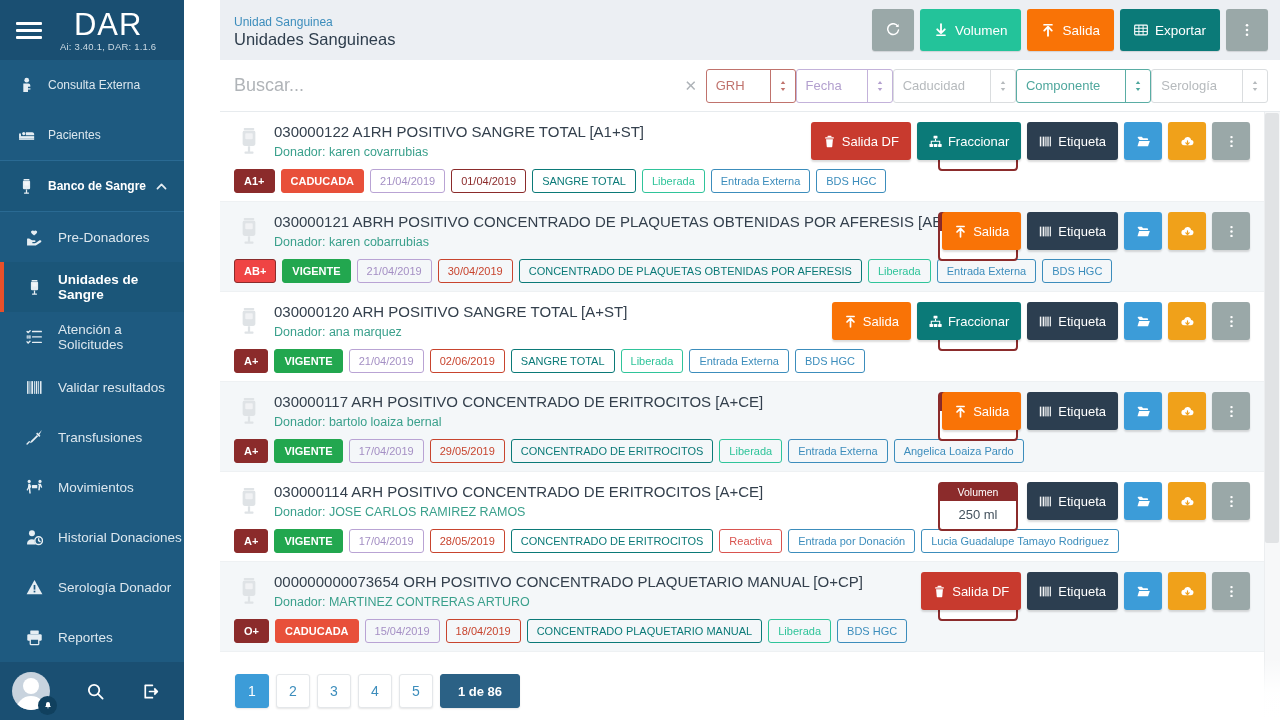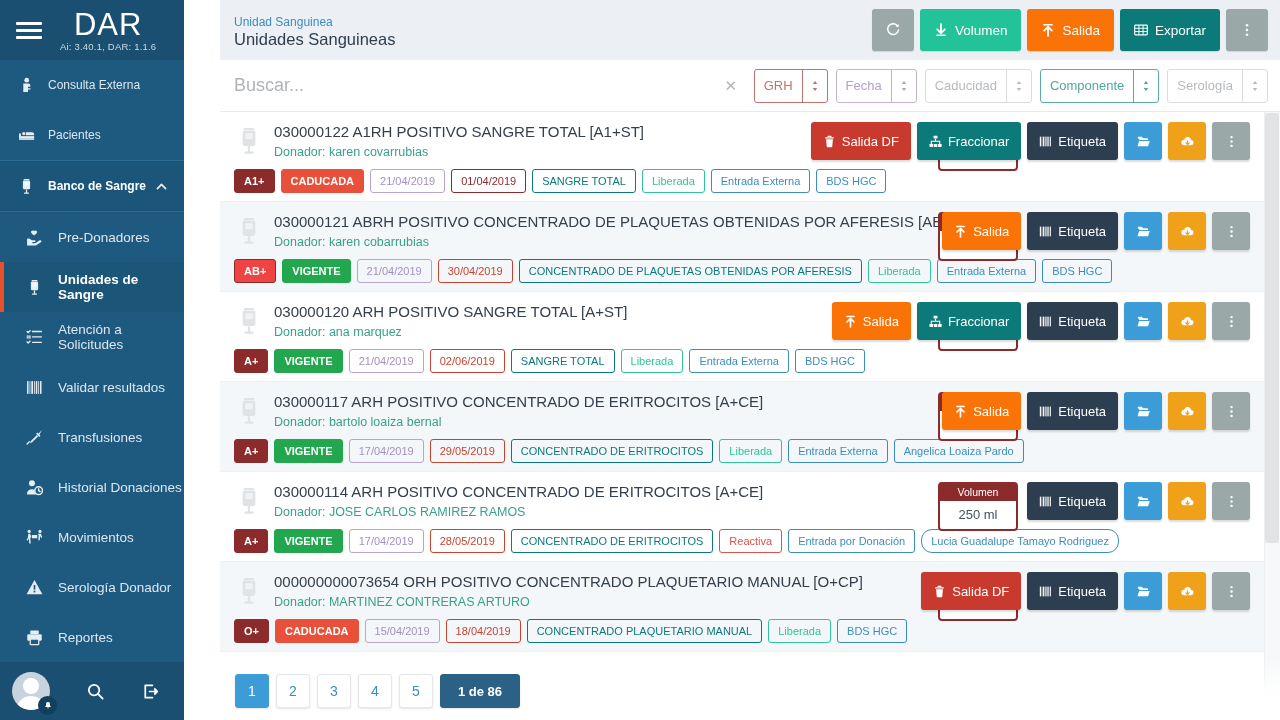--- a/index.html
+++ b/index.html
@@ -126,21 +126,21 @@
     font-size: 18px; color: #701a75; font-family: inherit; background: transparent;
   }
   #search-input::placeholder { color: #b0b4b8; }
   #search-clear {
     width: 30px; text-align: center; color: #aeb3b8;
     font-size: 15px; cursor: pointer; user-select: none;
   }
   .sortbox {
     display: flex; align-items: stretch; height: 34px;
     border: 1px solid #dadddf; border-radius: 3px;
-    margin-left: 8px; background: #fff; cursor: pointer;
+    background: #fff; cursor: pointer; gap: 16px;
   }
   .sortbox .sb-label {
     display: flex; align-items: center;
     padding: 0 9px; font-size: 13px; color: #b6babd; white-space: nowrap;
   }
   .sortbox .sb-arrow {
     display: flex; align-items: center; justify-content: center;
     width: 25px; border-left: 1px solid #dadddf;
     color: #b6babd; font-size: 10px;
   }
@@ -366,42 +366,42 @@
               <path d="M3.1 12.1 1 14.2" stroke="currentColor" stroke-width="1.3" stroke-linecap="round"></path>
             </svg>
           </span>
         </span>
         <span class="nav-label">Transfusiones</span>
       </div>
       <div class="nav-item sub">
         <span class="nav-ico">
           <span class="ico" style="display:inline-flex;align-items:center;">
             <svg width="17" height="17" viewBox="0 0 16 16" fill="currentColor">
-              <circle cx="5.6" cy="4" r="2.8"></circle>
-              <path d="M1 13.6c0-2.3 2-4 4.6-4 .9 0 1.7.2 2.4.5a4.6 4.6 0 0 0 1.3 4.4H1z"></path>
-              <circle cx="11.9" cy="11" r="3.6" fill="none" stroke="currentColor" stroke-width="1.4"></circle>
-              <path d="M11.9 9.1V11l1.4.9" fill="none" stroke="currentColor" stroke-width="1.3" stroke-linecap="round"></path>
-            </svg>
-          </span>
-        </span>
-        <span class="nav-label">Historial Donaciones</span>
-      </div>
-      <div class="nav-item sub">
-        <span class="nav-ico">
-          <span class="ico" style="display:inline-flex;align-items:center;">
-            <svg width="17" height="17" viewBox="0 0 16 16" fill="currentColor">
               <circle cx="3" cy="2.3" r="1.5"></circle>
               <path d="M2.2 4.4h1.6l1.2 3-1 1.4.5 4.8H3.1L2.6 9 1.4 11l-.9-.6 1.3-2.5z"></path>
               <circle cx="13.2" cy="2.3" r="1.5"></circle>
               <path d="M12.4 4.4H14l1.3 3.4-.9.6-1-1.9-.5 4.2h-1.4l.5-4.8-1-1.4z"></path>
               <rect x="5.6" y="5.6" width="5" height="3.2" rx=".4"></rect>
             </svg>
           </span>
         </span>
         <span class="nav-label">Movimientos</span>
+      </div>
+      <div class="nav-item sub">
+        <span class="nav-ico">
+          <span class="ico" style="display:inline-flex;align-items:center;">
+            <svg width="17" height="17" viewBox="0 0 16 16" fill="currentColor">
+              <circle cx="5.6" cy="4" r="2.8"></circle>
+              <path d="M1 13.6c0-2.3 2-4 4.6-4 .9 0 1.7.2 2.4.5a4.6 4.6 0 0 0 1.3 4.4H1z"></path>
+              <circle cx="11.9" cy="11" r="3.6" fill="none" stroke="currentColor" stroke-width="1.4"></circle>
+              <path d="M11.9 9.1V11l1.4.9" fill="none" stroke="currentColor" stroke-width="1.3" stroke-linecap="round"></path>
+            </svg>
+          </span>
+        </span>
+        <span class="nav-label">Historial Donaciones</span>
       </div>
       <div class="nav-item sub">
         <span class="nav-ico">
           <span class="ico" style="display:inline-flex;align-items:center;">
             <svg width="17" height="17" viewBox="0 0 16 16" fill="currentColor">
               <path d="M8 1 15.4 14.4H.6z"></path>
               <rect x="7.2" y="5.6" width="1.6" height="4.4" fill="#1e5a80"></rect>
               <rect x="7.2" y="11" width="1.6" height="1.6" fill="#1e5a80"></rect>
             </svg>
           </span>
@@ -963,21 +963,21 @@
             </button>
           </div>
           <div class="tags">
             <span class="tag solid" style="background:#8b2b2b;color:#ffffff;border-color:#8b2b2b;">A+</span>
             <span class="tag solid" style="background:#22a74f;color:#ffffff;border-color:#22a74f;">VIGENTE</span>
             <span class="tag outline" style="border-color:#b9a3d4;color:#a48fc4;">17/04/2019</span>
             <span class="tag outline" style="border-color:#c8442e;color:#c8442e;">28/05/2019</span>
             <span class="tag outline" style="border-color:#0b7a78;color:#0b7a78;">CONCENTRADO DE ERITROCITOS</span>
             <span class="tag outline" style="border-color:#d9534f;color:#d9534f;">Reactiva</span>
             <span class="tag outline" style="border-color:#3c8dbc;color:#3c8dbc;">Entrada por Donación</span>
-            <span class="tag outline" style="border-color:#3c8dbc;color:#3c8dbc;border-radius:11px;">Lucia Guadalupe Tamayo Rodriguez</span>
+            <span class="tag outline" style="border-color:#3c8dbc;color:#3c8dbc;">Lucia Guadalupe Tamayo Rodriguez</span>
           </div>
         </div>
         <div class="row alt">
           <div class="row-top">
             <div class="bag-ico"><span class="ico" style="display:inline-flex;align-items:center;">
                 <svg width="30" height="30" viewBox="0 0 16 16" fill="currentColor">
                   <rect x="5.2" y="1" width="5.6" height="1.1" rx=".4"></rect>
                   <rect x="4.6" y="2.4" width="6.8" height="8.2" rx="1.1"></rect>
                   <rect x="6" y="3.8" width="4" height="3.2" rx=".5" fill="#ffffff" fill-opacity=".55"></rect>
                   <rect x="7.4" y="10.8" width="1.2" height="3.4"></rect>

